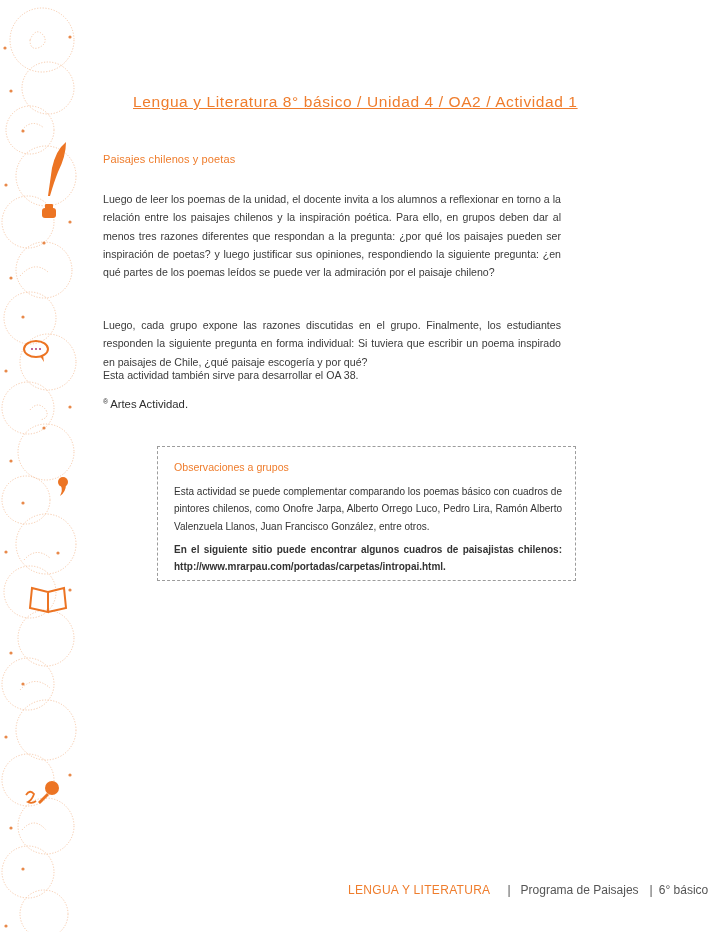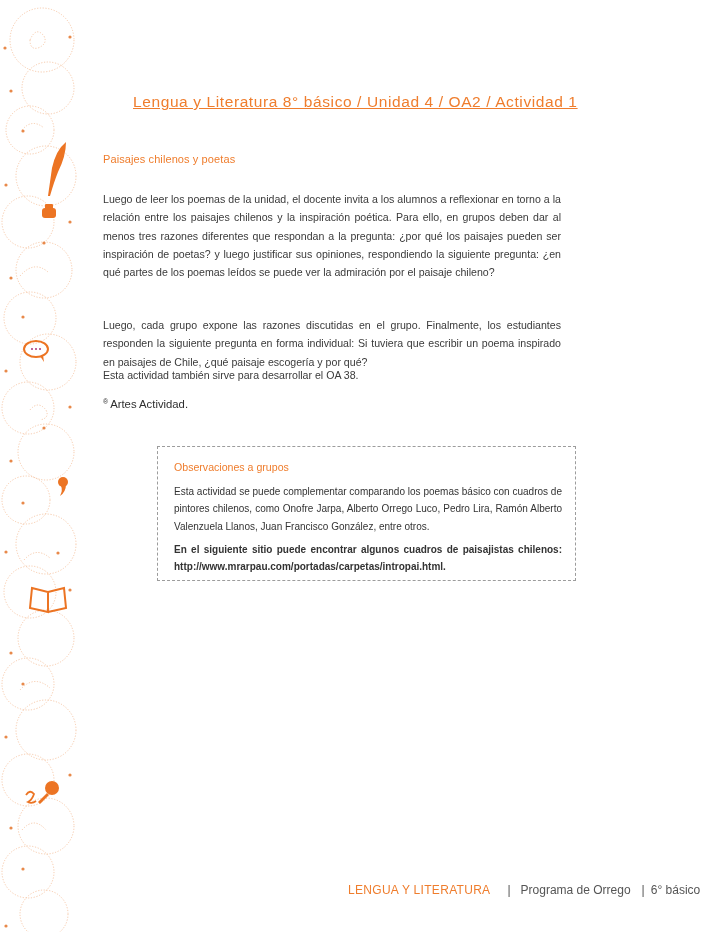--- a/index.html
+++ b/index.html
@@ -224,16 +224,16 @@
 
 <div class="obs-box">
   <div class="obs-title">Observaciones a grupos</div>
   <p class="obs-text" id="obs1">Esta actividad se puede complementar comparando los poemas básico con cuadros de pintores chilenos, como Onofre Jarpa, Alberto Orrego Luco, Pedro Lira, Ramón Alberto Valenzuela Llanos, Juan Francisco González, entre otros.</p>
   <p class="obs-text" id="obs2">En el siguiente sitio puede encontrar algunos cuadros de paisajistas chilenos: http://www.mrarpau.com/portadas/carpetas/intropai.html.</p>
 </div>
 
 <div class="footer">
   <span class="subject">LENGUA Y LITERATURA</span>
   <span class="sep">|</span>
-  <span>Programa de Orrego</span>
+  <span>Programa de Paisajes</span>
   <span class="sep2">|</span>
   <span>6° básico</span>
 </div>
 
 </body></html>

